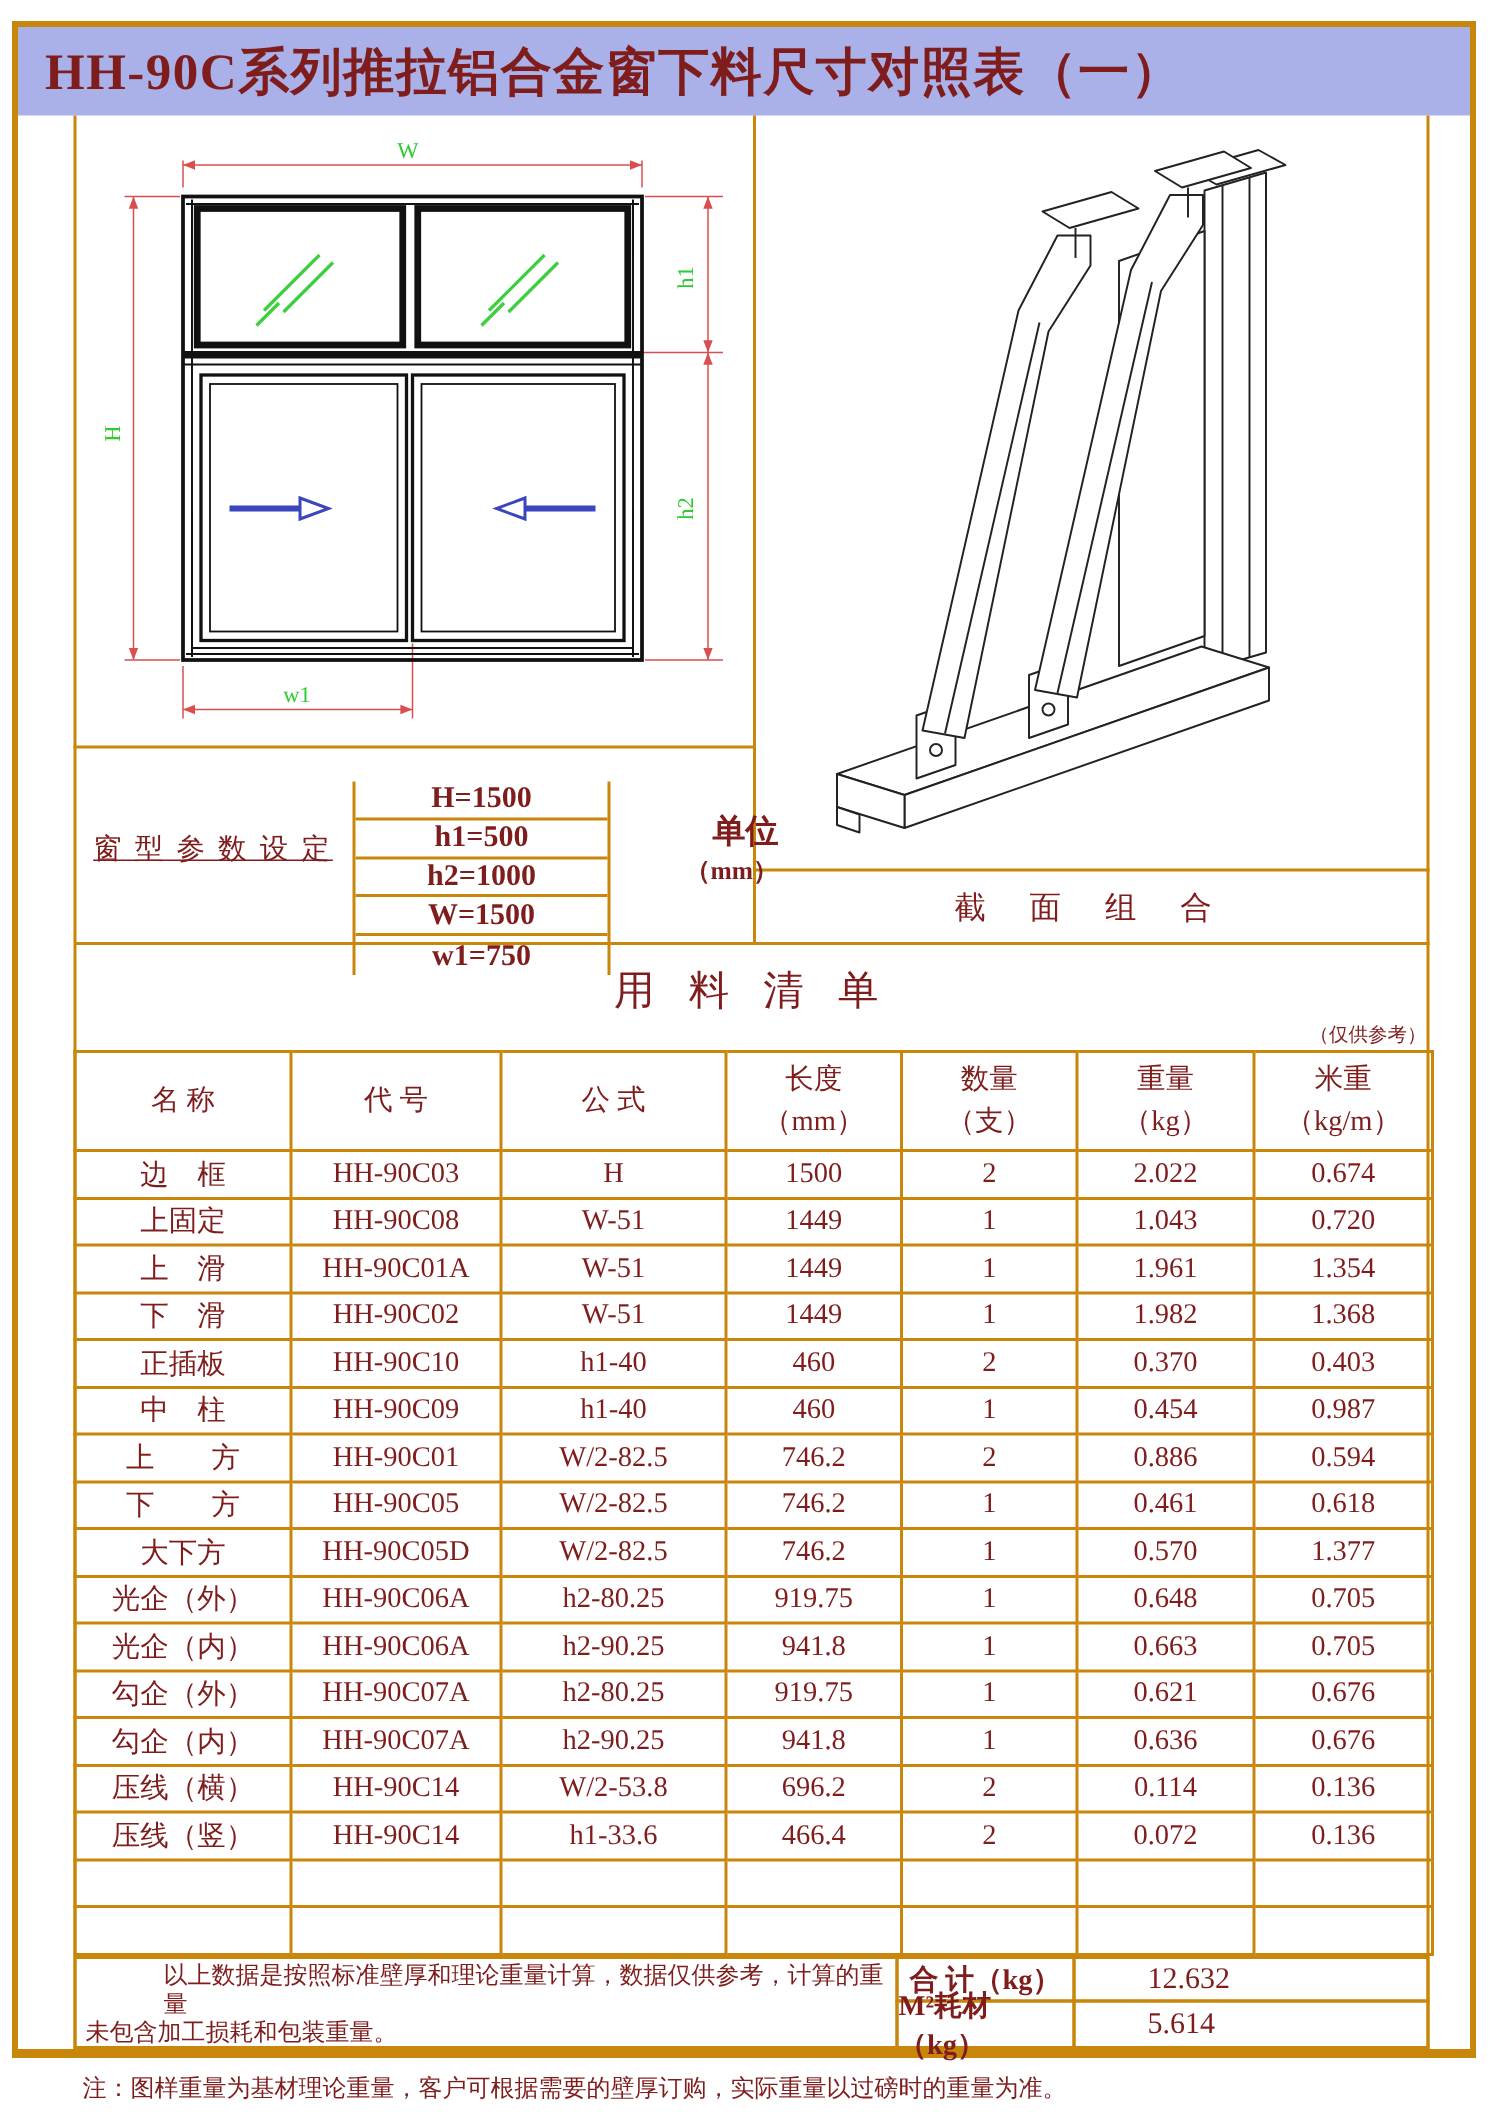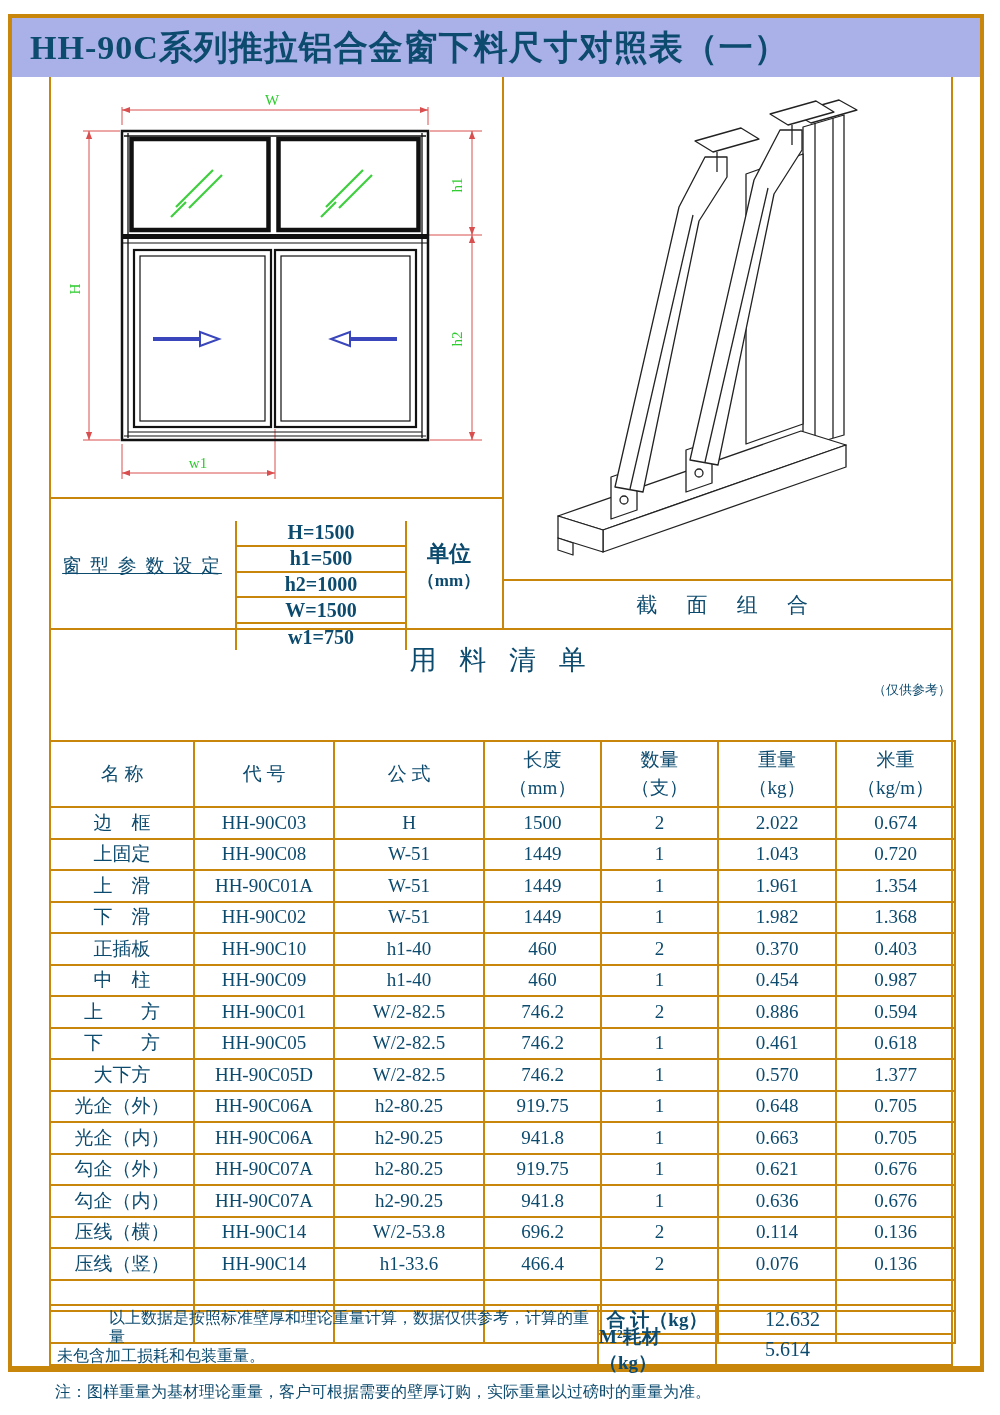--- a/index.html
+++ b/index.html
@@ -1,44 +1,44 @@
 <!DOCTYPE html>
 <html><head>
 <meta charset="utf-8">
 <style>
   html,body{margin:0;padding:0;background:#fff;}
   .page{position:relative;width:1000px;height:1415px;background:#fff;overflow:hidden;
-        font-family:"Liberation Serif","DejaVu Serif",serif;color:#0c4a6e;}
+        font-family:"Liberation Serif","DejaVu Serif",serif;color:#7f1d1d;}
   .abs{position:absolute;}
   
   .outer-frame{left:8px;top:14px;width:976px;height:1358px;border:4px solid #c8860a;border-bottom-width:6px;box-sizing:border-box;}
   .title-bar{left:12px;top:18px;width:968px;height:59px;background:#aab0e8;display:flex;align-items:center;}
   .title-bar span{font-size:34px;font-weight:bold;padding-left:18px;letter-spacing:1px;white-space:nowrap;}
   .vline{width:2px;background:#c8860a;}
   .hline{height:2px;background:#c8860a;}
   
   .param{left:49px;top:497px;width:455px;height:133px;border-top:2px solid #c8860a;box-sizing:border-box;}
   .param-left{left:0;top:2px;width:186px;height:129px;display:flex;align-items:center;justify-content:center;
               font-size:19px;letter-spacing:2px;text-decoration:underline;}
   .param-mid{left:186px;top:2px;width:172px;height:129px;border-left:2px solid #c8860a;border-right:2px solid #c8860a;box-sizing:border-box;margin-top:20px;}
   .param-row{height:25.8px;display:flex;align-items:center;justify-content:center;font-size:20px;font-weight:bold;
              border-bottom:2px solid #c8860a;box-sizing:border-box;}
   .param-row:last-child{border-bottom:none;}
-  .param-unit{left:358px;top:2px;width:84px;height:129px;display:flex;flex-direction:column;align-items:center;justify-content:center;font-weight:bold;}
+  .param-unit{left:358px;top:2px;width:84px;height:129px;display:flex;flex-direction:column;align-items:flex-end;justify-content:center;font-weight:bold;padding-left:28px;}
   .param-unit .u1{font-size:22px;}
   .param-unit .u2{font-size:17px;}
   
   .xsec-label{left:503px;top:581px;width:450px;height:47px;display:flex;align-items:center;justify-content:center;
               font-size:21px;letter-spacing:12px;}
   
   .list-title-zone{left:50px;top:630px;width:903px;height:70px;}
   .list-title{width:100%;text-align:center;padding-top:12px;font-size:27px;letter-spacing:8px;}
   .list-note{position:absolute;right:2px;bottom:1px;font-size:13px;}
   
-  table.mat{position:absolute;left:49px;top:740px;width:905px;border-collapse:collapse;table-layout:fixed;}
+  table.mat{position:absolute;left:49px;top:700px;width:905px;border-collapse:collapse;table-layout:fixed;}
   table.mat th,table.mat td{border:2px solid #c8860a;text-align:center;padding:0;font-weight:normal;overflow:hidden;white-space:nowrap;}
   table.mat thead tr{height:66px;}
   table.mat tbody tr{height:31.5px;}
   table.mat th{font-size:19px;vertical-align:middle;}
   table.mat th .h1,table.mat th .h2{display:block;line-height:1.45;}
   table.mat td{font-size:19px;}
   
   .remark{left:49px;top:1304px;width:550px;height:62px;border:2px solid #c8860a;box-sizing:border-box;
           font-size:16px;line-height:19px;padding:2px 6px;}
   .remark .r2{padding-left:52px;}
@@ -345,21 +345,21 @@
       <td>2</td>
       <td>0.114</td>
       <td>0.136</td>
     </tr>
         <tr>
       <td>压线（竖）</td>
       <td>HH-90C14</td>
       <td>h1-33.6</td>
       <td>466.4</td>
       <td>2</td>
-      <td>0.076</td>
+      <td>0.072</td>
       <td>0.136</td>
     </tr>
         <tr>
       <td></td>
       <td></td>
       <td></td>
       <td></td>
       <td></td>
       <td></td>
       <td></td>

